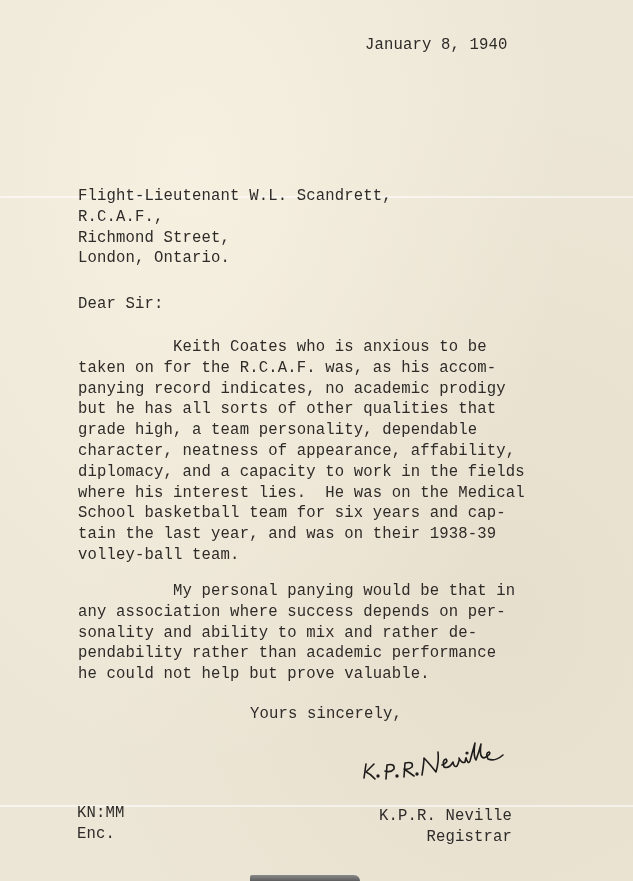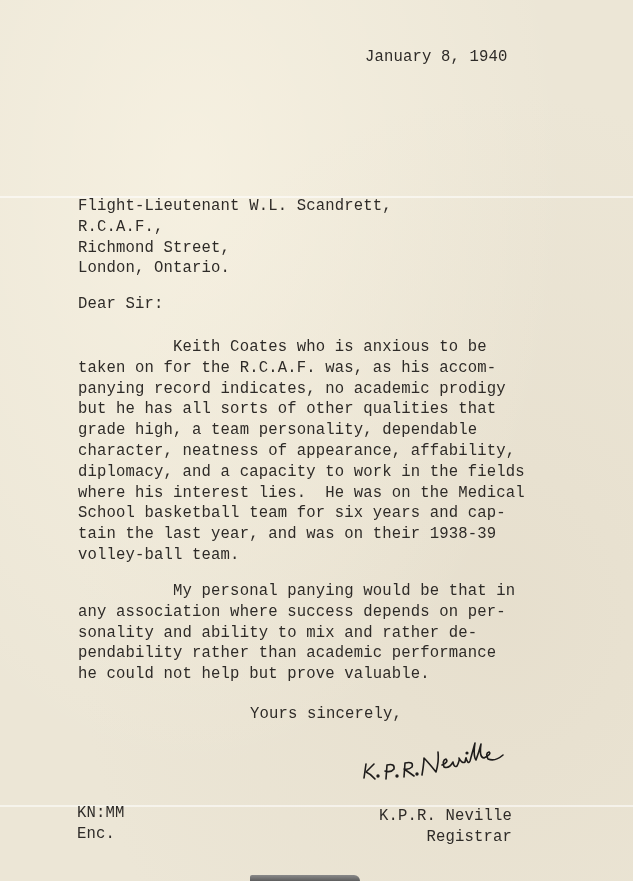--- a/index.html
+++ b/index.html
@@ -15,22 +15,22 @@
   }
   .fold {
     position: absolute; left: 0; right: 0; height: 2px;
     background: rgba(255,255,255,0.55);
   }
   .t {
     position: absolute; white-space: pre;
     font-size: 15.6px; line-height: 20.8px;
     letter-spacing: 0.15px;
   }
-  .date { left: 365px; top: 47px; }
-  .addr { left: 78px; top: 196px; }
+  .date { left: 365px; top: 35px; }
+  .addr { left: 78px; top: 186px; }
   .salute { left: 78px; top: 294px; }
   .p1 { left: 78px; top: 337px; }
   .p2 { left: 78px; top: 581px; }
   .close { left: 250px; top: 704px; }
   .ref { left: 77px; top: 803px; }
   .sigblock { left: 379px; top: 806px; }
   .sig {
     position: absolute; left: 358px; top: 738px; width: 200px; height: 50px;
   }
   .tab {

